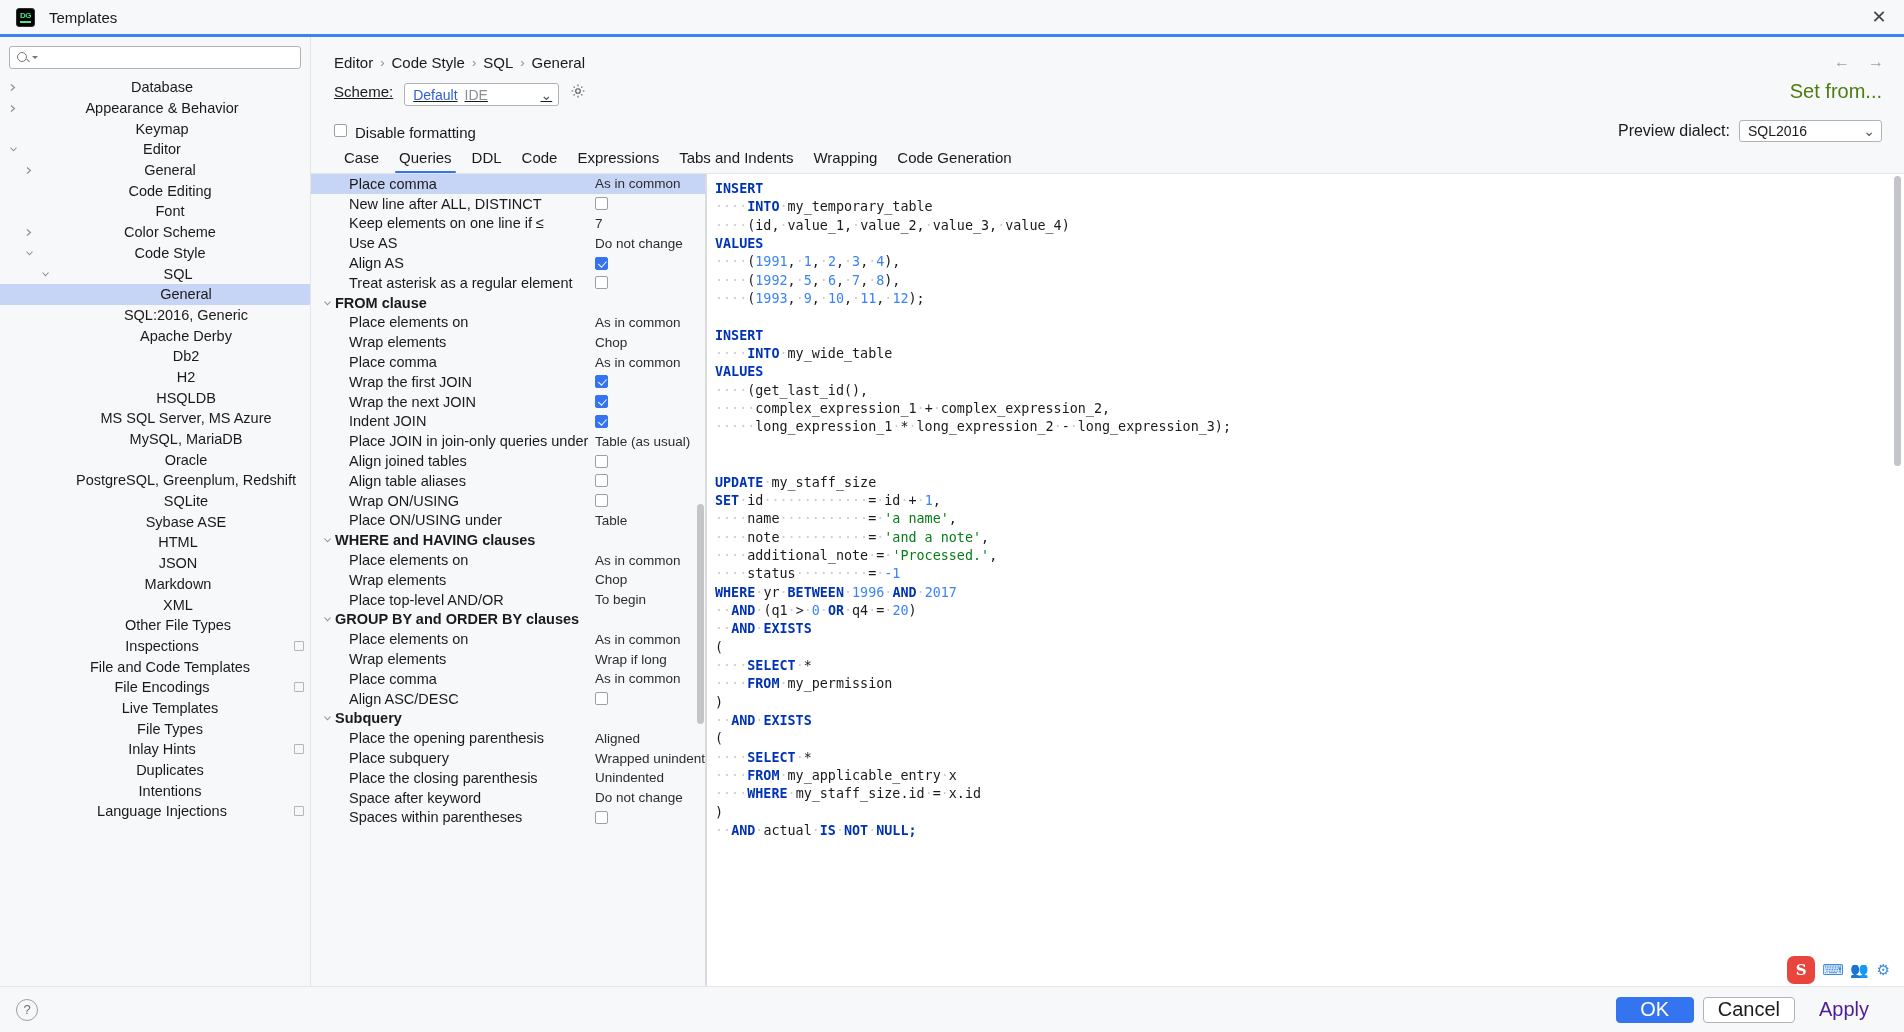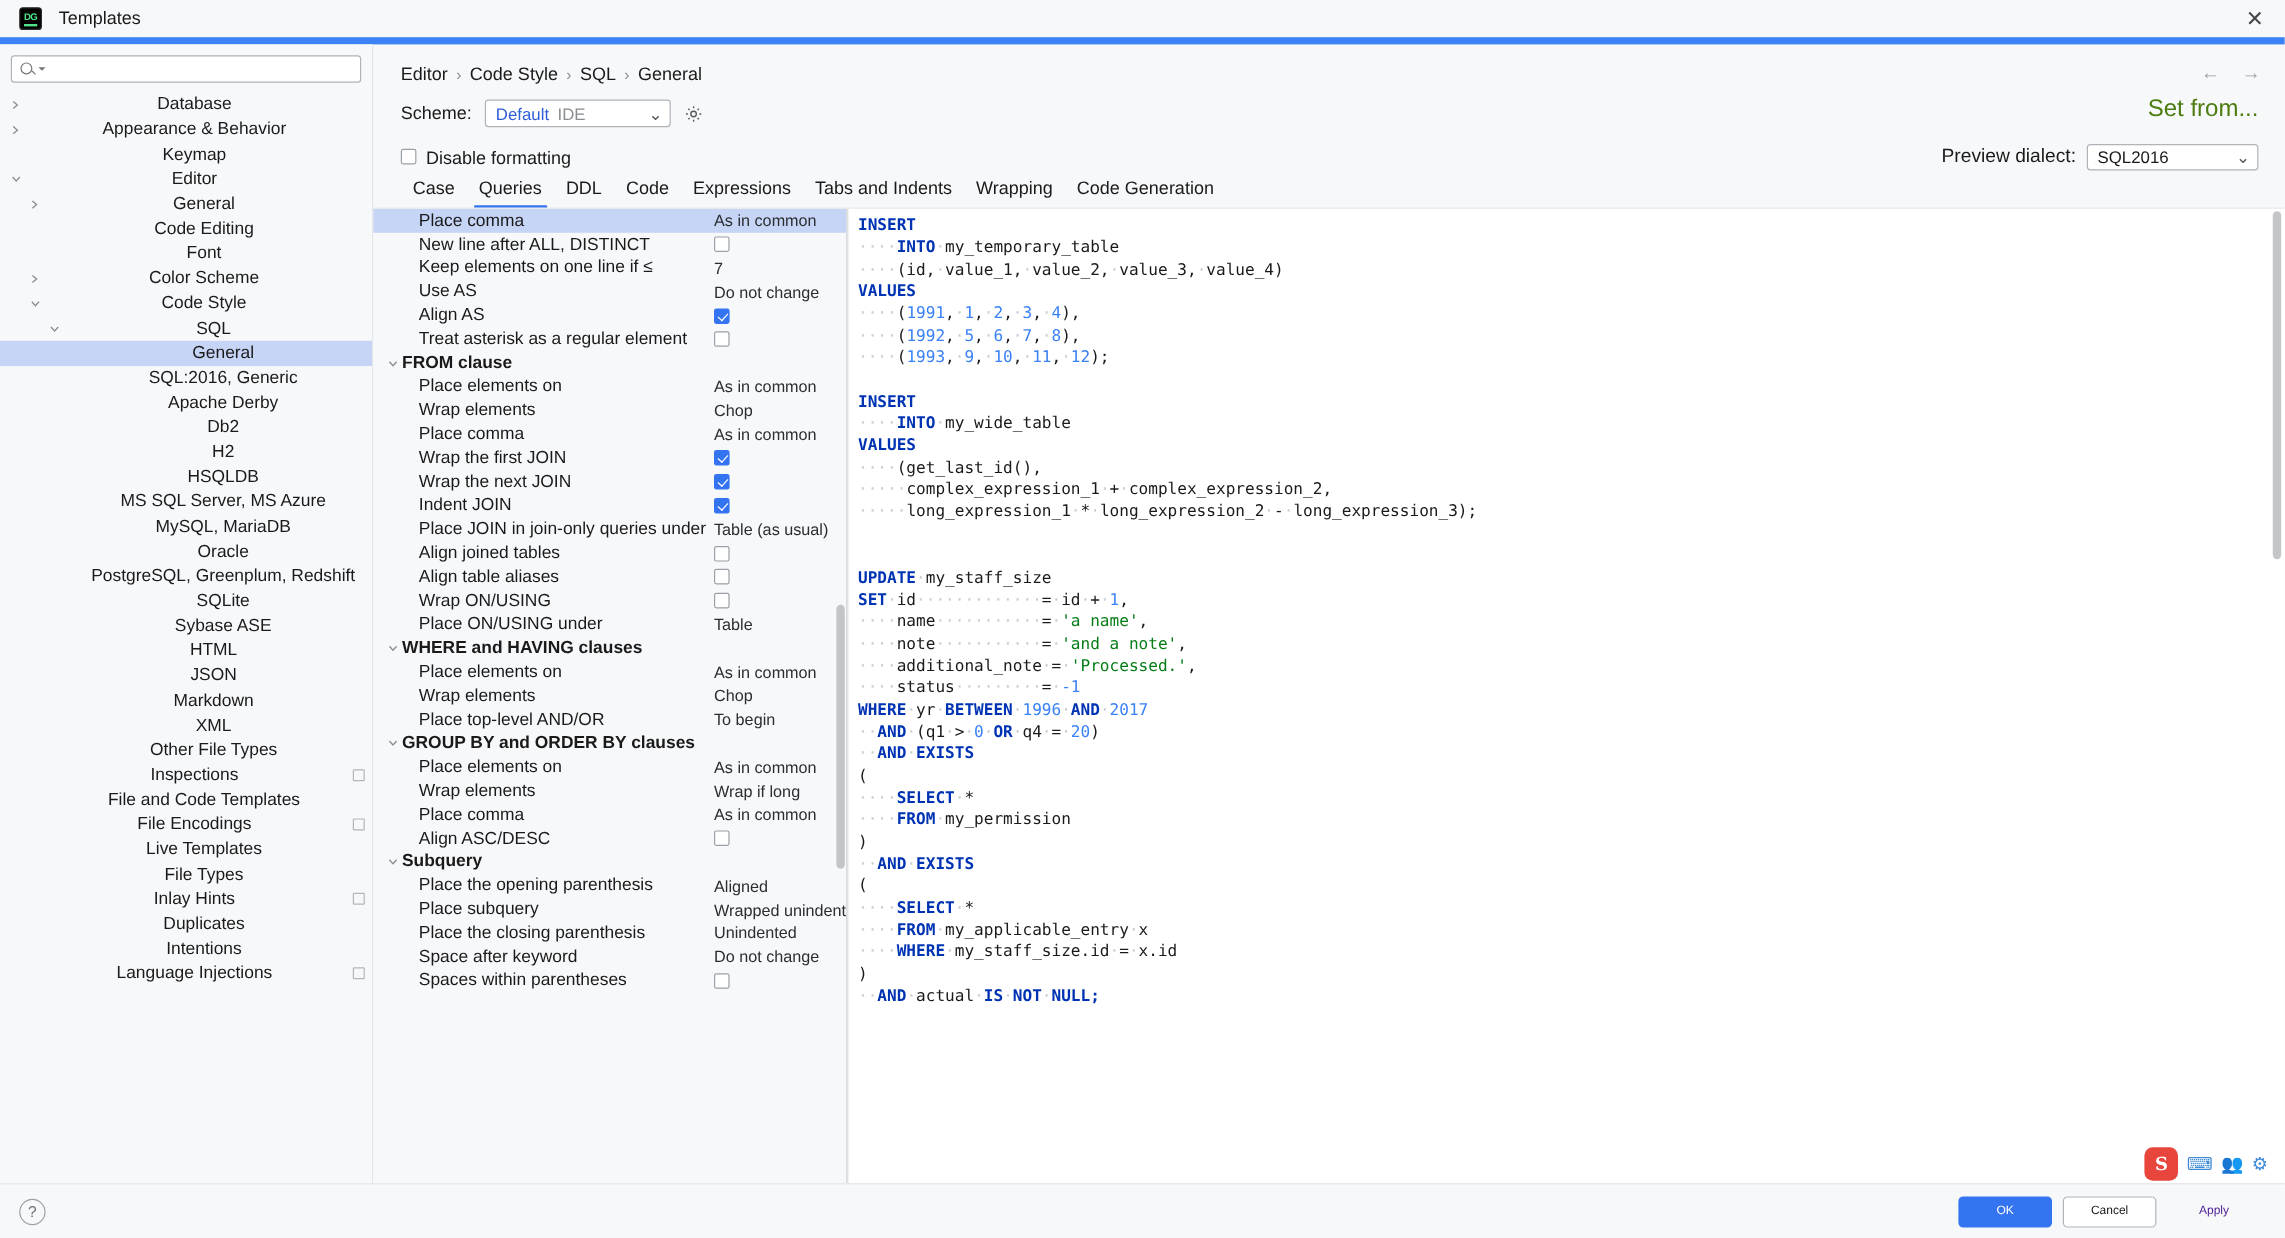--- a/index.html
+++ b/index.html
@@ -12,21 +12,21 @@
     color: #1a1a1a;
     background: #f7f8fa;
   }
   .window { width: 1904px; height: 1032px; display: flex; flex-direction: column; background:#f7f8fa; }
 
   
   .titlebar {
     height: 37px; min-height:37px;
     display: flex; align-items: center;
     background: #f7f8fa;
-    border-bottom: 6px solid #3b82f6;
+    border-bottom: 3px solid #3b82f6;
     padding: 0 10px 0 16px;
     position: relative;
   }
   .app-logo {
     width: 19px; height: 19px; border-radius: 3px;
     background: #000; color: #4fe38a;
     font-size: 8px; font-weight: bold; line-height: 9px;
     display: flex; flex-direction: column; align-items: center; justify-content: center;
     letter-spacing: -0.5px;
     border: 1px solid #2d2d2d;
@@ -91,21 +91,21 @@
 
   .crumbs-bar {
     display: flex; align-items: center;
     padding: 14px 20px 0 23px; height: 36px; position: relative;
   }
   .crumbs { font-size: 15px; color: #1a1a1a; display:flex; align-items:center; gap:7px;}
   .crumbs .sep { color: #8a8d91; font-size: 13px; }
   .nav-arrows { margin-left:auto; display:flex; gap:18px; color:#9aa0a6; font-size:16px; }
   .nav-arrows span { cursor:pointer; }
 
-  .scheme-bar { display: flex; align-items: center; padding: 10px 20px 0 23px; }
+  .scheme-bar { display: flex; align-items: flex-start; padding: 10px 20px 0 23px; text-decoration: underline; }
   .scheme-label { font-size: 15px; margin-right: 11px; }
   .scheme-select {
     width: 155px; height: 23px; border: 1px solid #b0b3b8; border-radius: 3px;
     background: #fff; display: flex; align-items: center; padding: 0 6px 0 8px;
     font-size: 14px; cursor: pointer;
   }
   .scheme-select .val { color: #2e5ed6; }
   .scheme-select .sub { color: #8a8d91; margin-left: 7px; }
   .scheme-select .chev { margin-left: auto; color:#55585c; }
   .gear {
@@ -205,21 +205,21 @@
     padding: 0 20px 0 16px; background: #f7f8fa; border-top: 1px solid #e3e5e8;
     position: relative;
   }
   .help-btn {
     width: 22px; height: 22px; border-radius: 50%; border: 1.3px solid #9aa0a6;
     display: flex; align-items: center; justify-content: center;
     font-size: 13px; color: #6b6e72; cursor: pointer;
   }
   .footer-buttons { margin-left: auto; display: flex; align-items: center; gap: 9px; }
   .btn {
-    min-width: 78px; height: 26px; border-radius: 4px; font-size: 10px;
+    min-width: 78px; height: 26px; border-radius: 4px; font-size: 20px;
     display: flex; align-items: center; justify-content: center; cursor: pointer;
     border: 1px solid #b0b3b8; background: #fff; color: #1a1a1a; padding: 0 14px;
   }
   .btn.primary { background: #3574f0; border-color: #3574f0; color: #fff; }
   .btn.disabled { color: #4c1d95; border-color: transparent; background: transparent; }
 
   
   .badges {
     position: absolute; right: 14px; bottom: 48px; display: flex; align-items: center; gap: 7px;
   }

